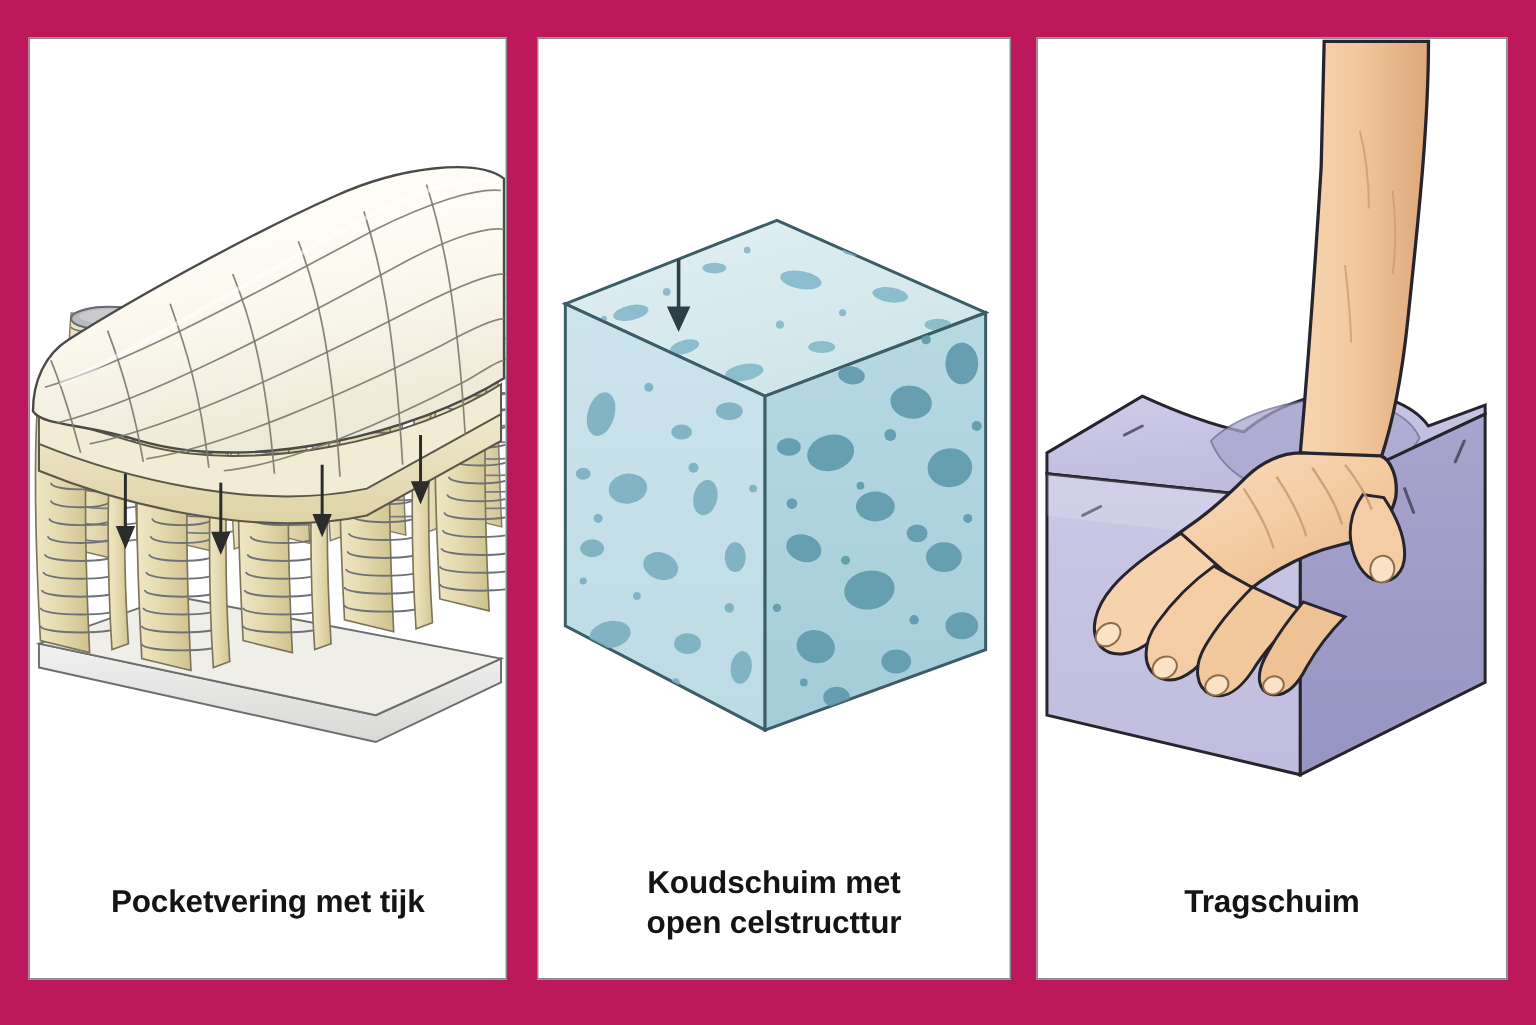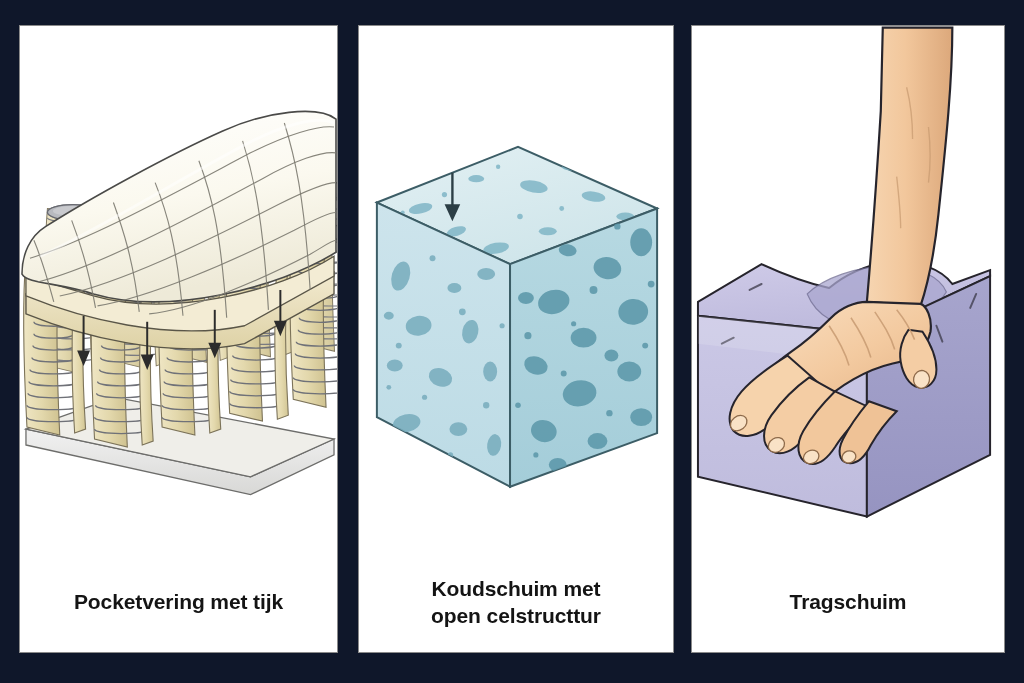--- a/index.html
+++ b/index.html
@@ -52,21 +52,21 @@
     color: #141414;
     letter-spacing: -0.1px;
     padding: 0 8px;
     box-sizing: border-box;
   }
   #panel-2 .caption { bottom: 22px; }
 </style>
 </head>
 <body style="background: rgb(253, 253, 253);">
 
-<div id="stage" style="background: #0f172a;">
+<div id="stage" style="background: #be185d;">
 
   <div class="panel" id="panel-1">
     <div class="art">
       <svg viewBox="0 0 319 520" preserveAspectRatio="xMidYMid meet">
         <defs>
           <linearGradient id="p1quilt" x1="0" y1="0" x2="0.3" y2="1">
             <stop offset="0" stop-color="#ffffff"></stop>
             <stop offset="0.55" stop-color="#fbf9ef"></stop>
             <stop offset="1" stop-color="#eeead8"></stop>
           </linearGradient>

